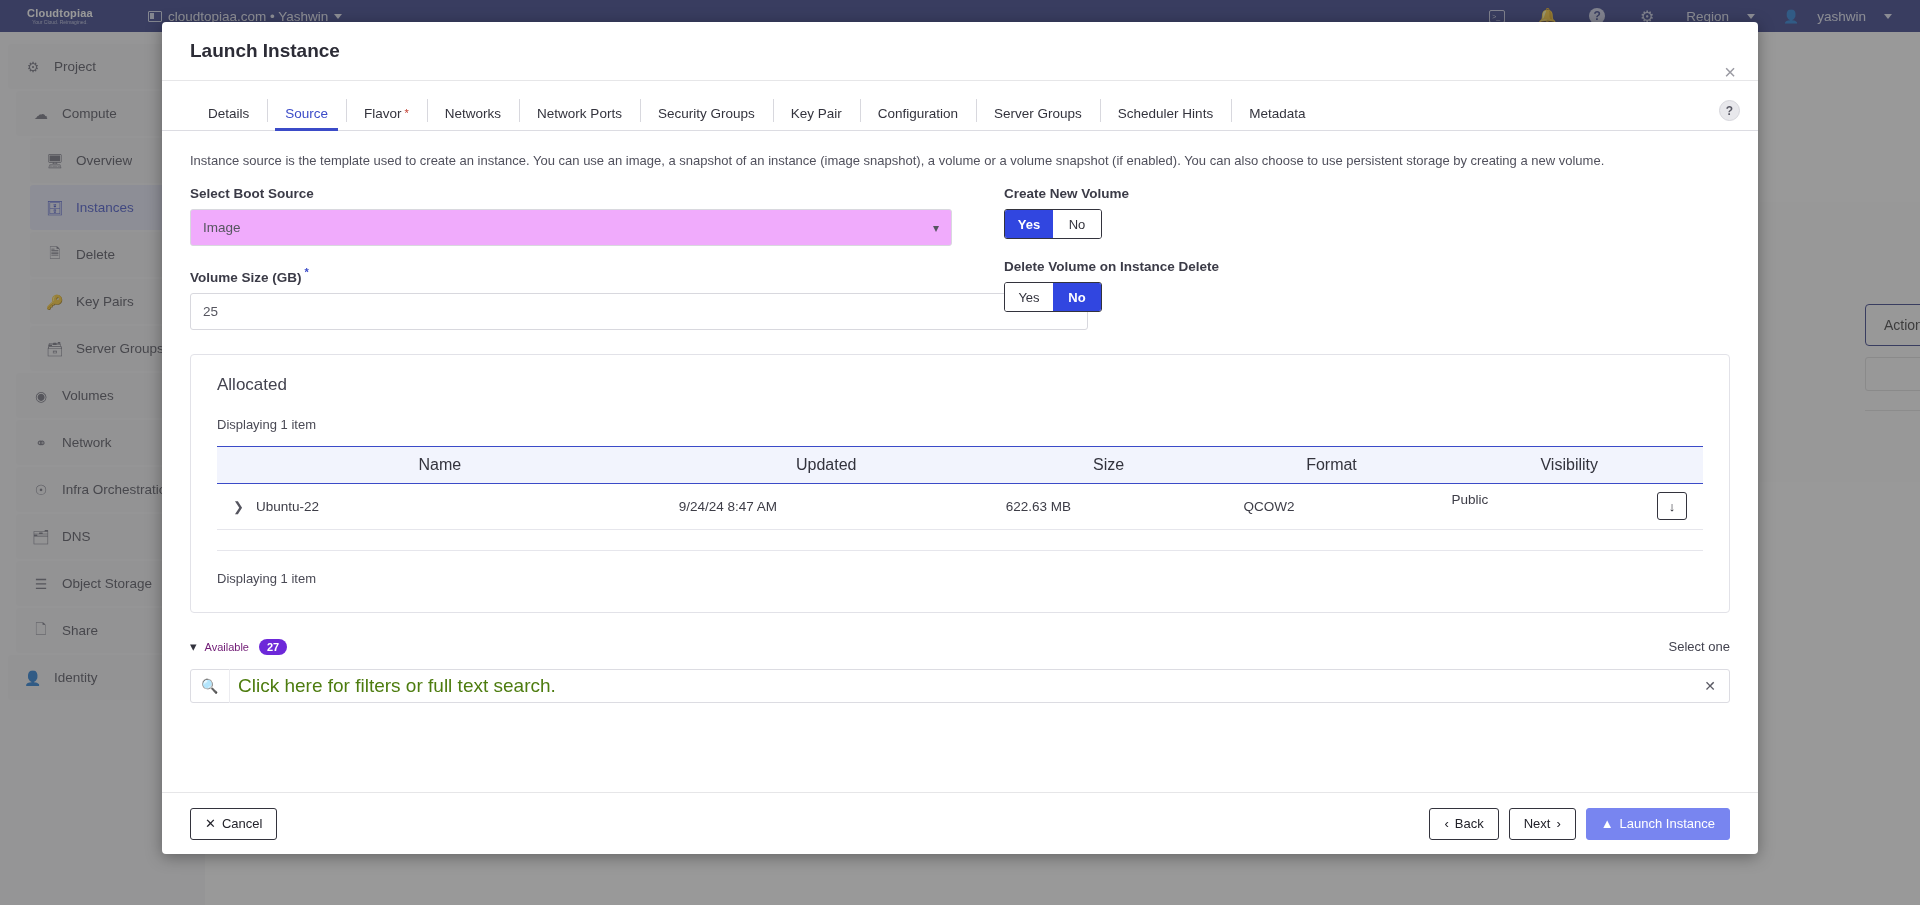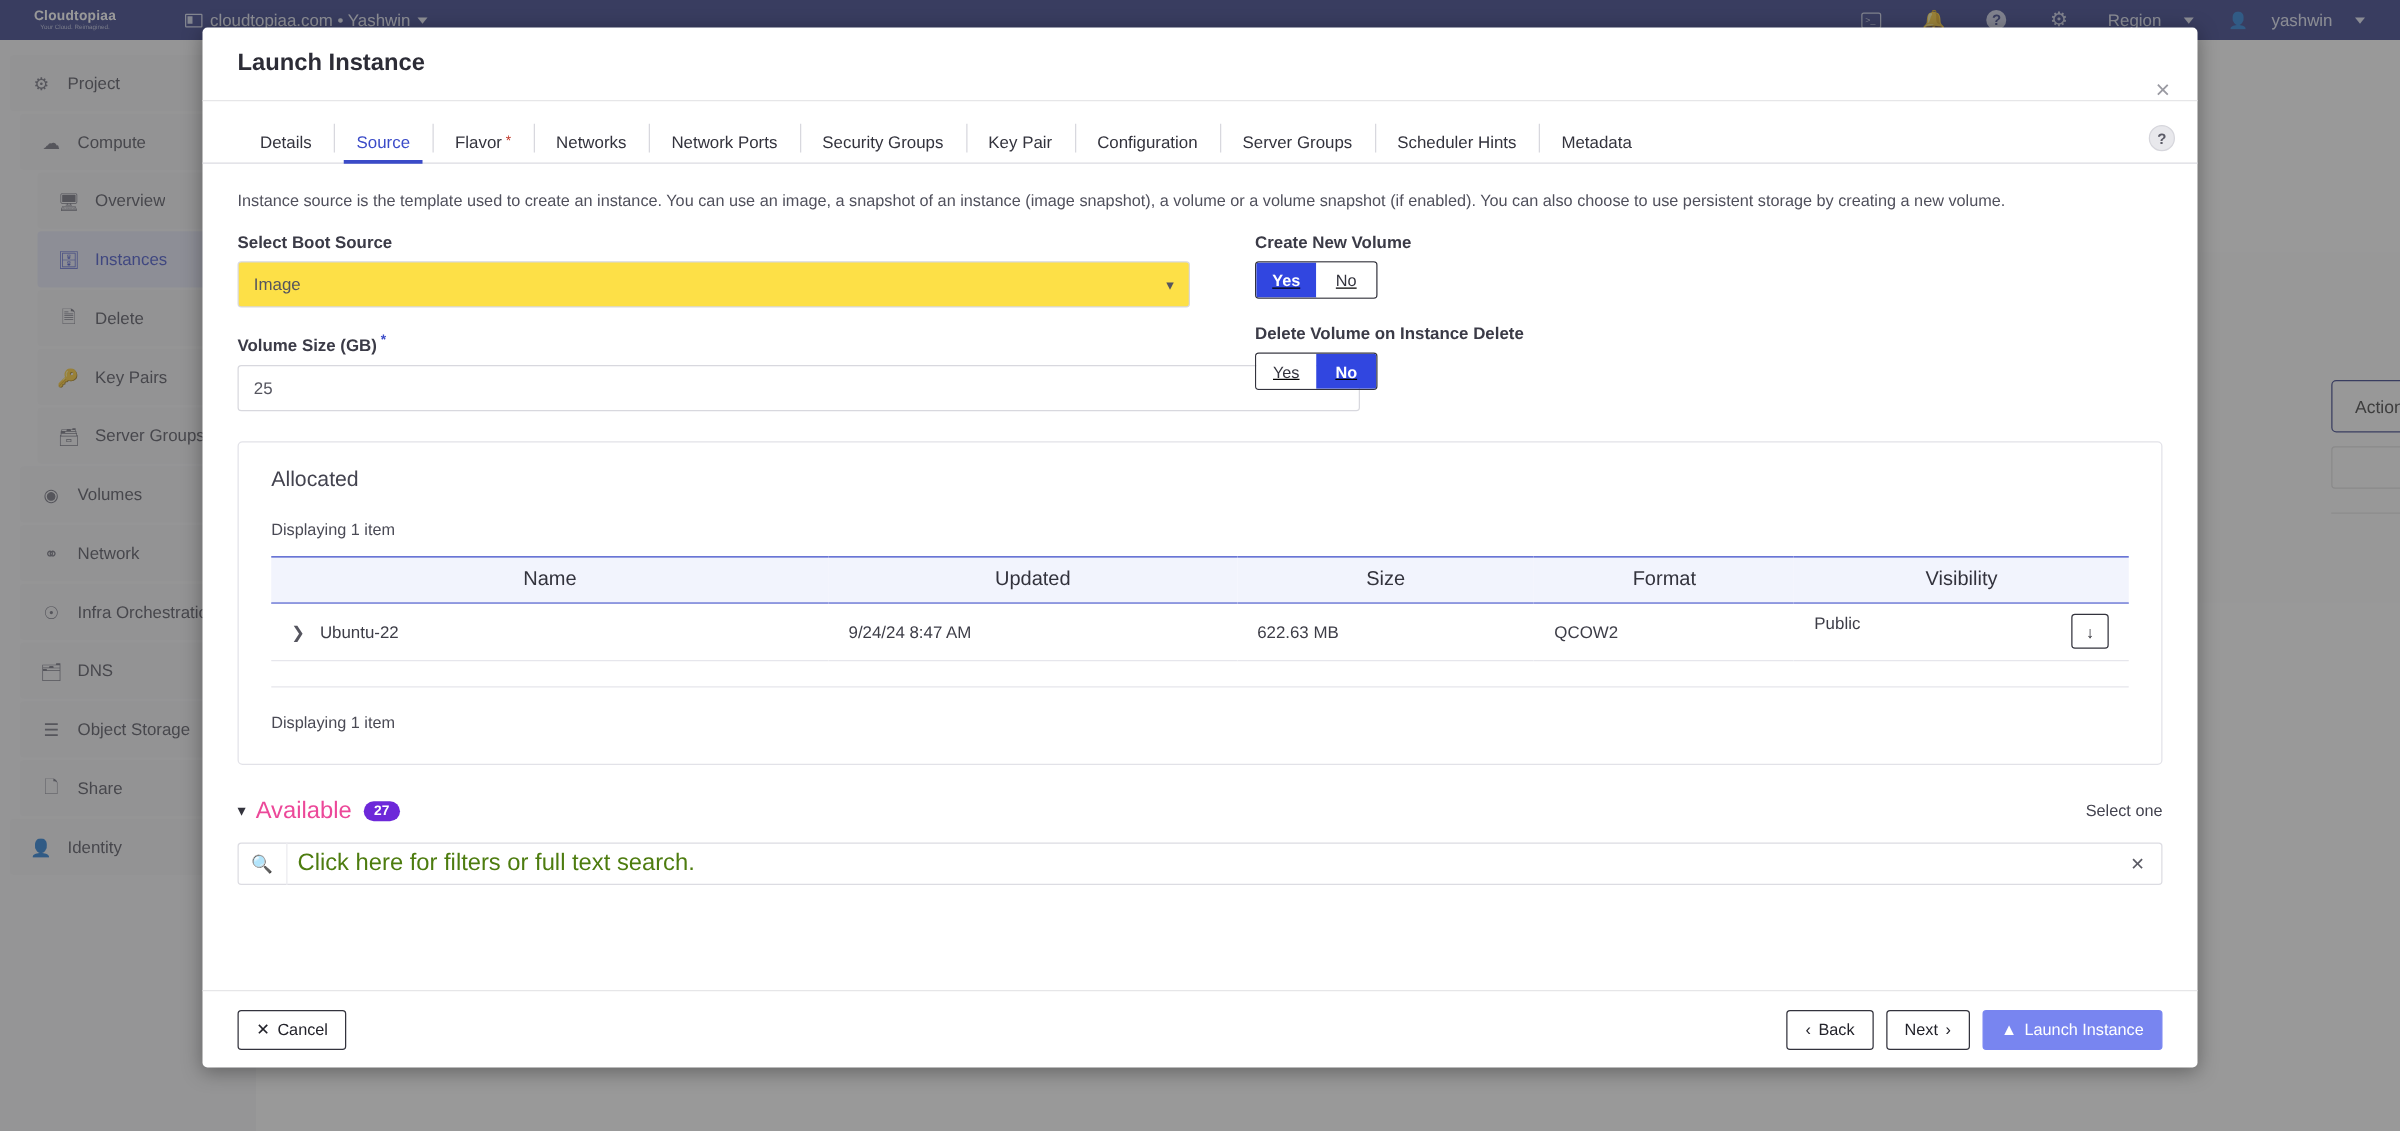--- a/index.html
+++ b/index.html
@@ -102,30 +102,30 @@
   .modal-body { flex:1; overflow:hidden; padding:0 28px; position:relative; }
   .desc { font-size:13px; color:#50505c; margin-top:22px; }
 
   .form-grid { display:flex; gap:52px; margin-top:18px; }
   .col-left { width:762px; }
   .col-right { flex:1; }
   .field-label { font-size:13.5px; font-weight:bold; color:#3b3b47; margin-bottom:8px; }
   .select-box {
     width:762px; height:37px; border:1px solid #d8d8de; border-radius:3px;
     display:flex; align-items:center; padding:0 12px; font-size:13.5px; color:#55555f;
-    position:relative; background:#fde047;
+    position:relative; background:#f0abfc;
   }
   .select-box .chev { position:absolute; right:12px; color:#55555f; font-size:12px; }
   .text-input {
     width:898px; height:37px; border:1px solid #d8d8de; border-radius:3px;
     display:flex; align-items:center; padding:0 12px; font-size:13.5px; color:#55555f; background:#fff;
   }
   .field-block { margin-top:20px; }
 
-  .toggle { display:flex; margin-top:6px; width:98px; height:30px; border-radius:3px; overflow:hidden; border:1px solid #33333d;text-decoration:underline; }
+  .toggle { display:flex; margin-top:6px; width:98px; height:30px; border-radius:3px; overflow:hidden; border:1px solid #33333d; }
   .toggle .opt { flex:1; display:flex; align-items:center; justify-content:center; font-size:13px; color:#33333d; background:#fff; }
   .toggle .opt.on { background:#3146e0; color:#fff; font-weight:bold; }
 
   .panel {
     margin-top:24px; border:1px solid #e2e2e8; border-radius:4px;
     padding:20px 26px 26px 26px; background:#fff;
   }
   .panel-title { font-size:17px; color:#43434f; }
   .count-line { font-size:13px; color:#4a4a55; margin-top:22px; }
 
@@ -141,21 +141,21 @@
   }
   .row-chev { display:inline-block; color:#55555f; font-size:13px; margin-right:12px; }
   .dl-btn {
     float:right; width:30px; height:28px; border:1px solid #33333d; border-radius:3px;
     display:flex; align-items:center; justify-content:center; font-size:13px; color:#22222a; background:#fff;
   }
   .tbl-footer { font-size:13px; color:#4a4a55; margin-top:20px; border-top:1px solid #e6e6ec; padding-top:20px; }
 
   .avail-head { display:flex; align-items:center; margin-top:26px; }
   .avail-caret { color:#33333d; font-size:13px; margin-right:8px; }
-  .avail-title { font-size:19px; color:#ec4899; }
+  .avail-title { font-size:11px; color:#701a75; }
   .avail-badge {
     margin-left:10px; background:#6d28d9; color:#fff; font-size:11px; font-weight:bold;
     border-radius:9px; padding:2px 8px;
   }
   .select-one { margin-left:auto; font-size:13px; color:#43434f; }
 
   .searchbar {
     margin-top:14px; display:flex; align-items:center; height:34px;
     border:1px solid #dcdce2; border-radius:3px; background:#fff;
   }

